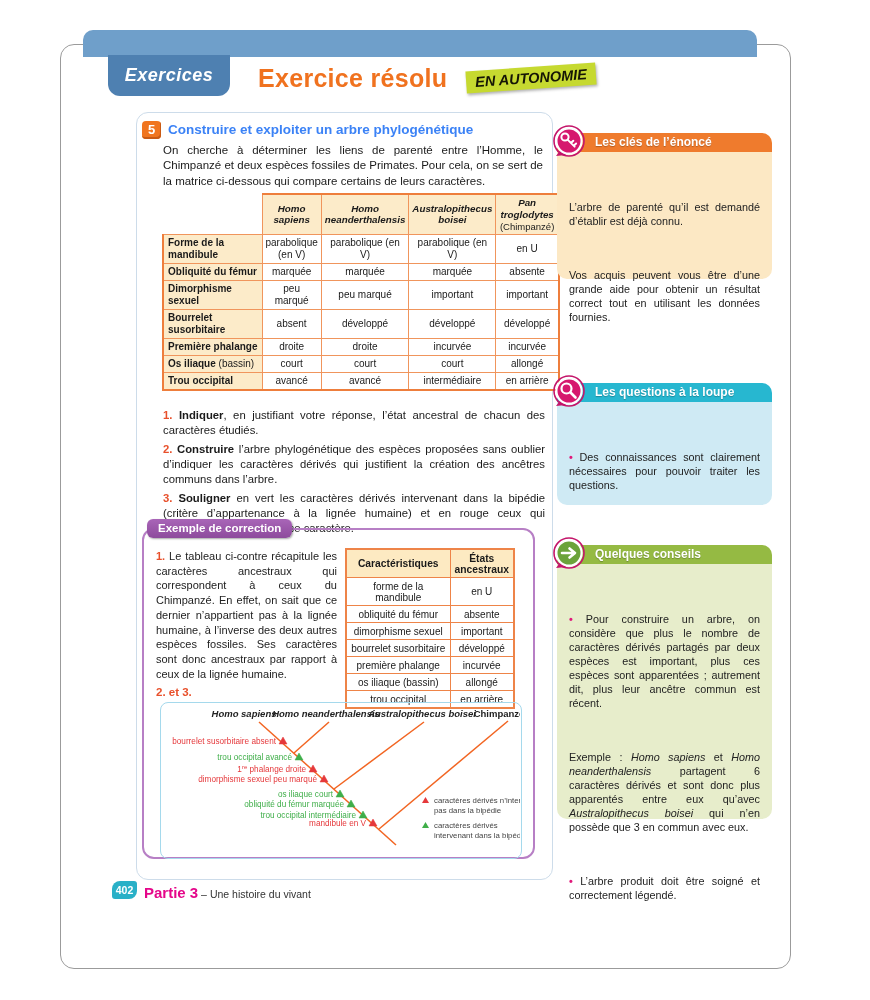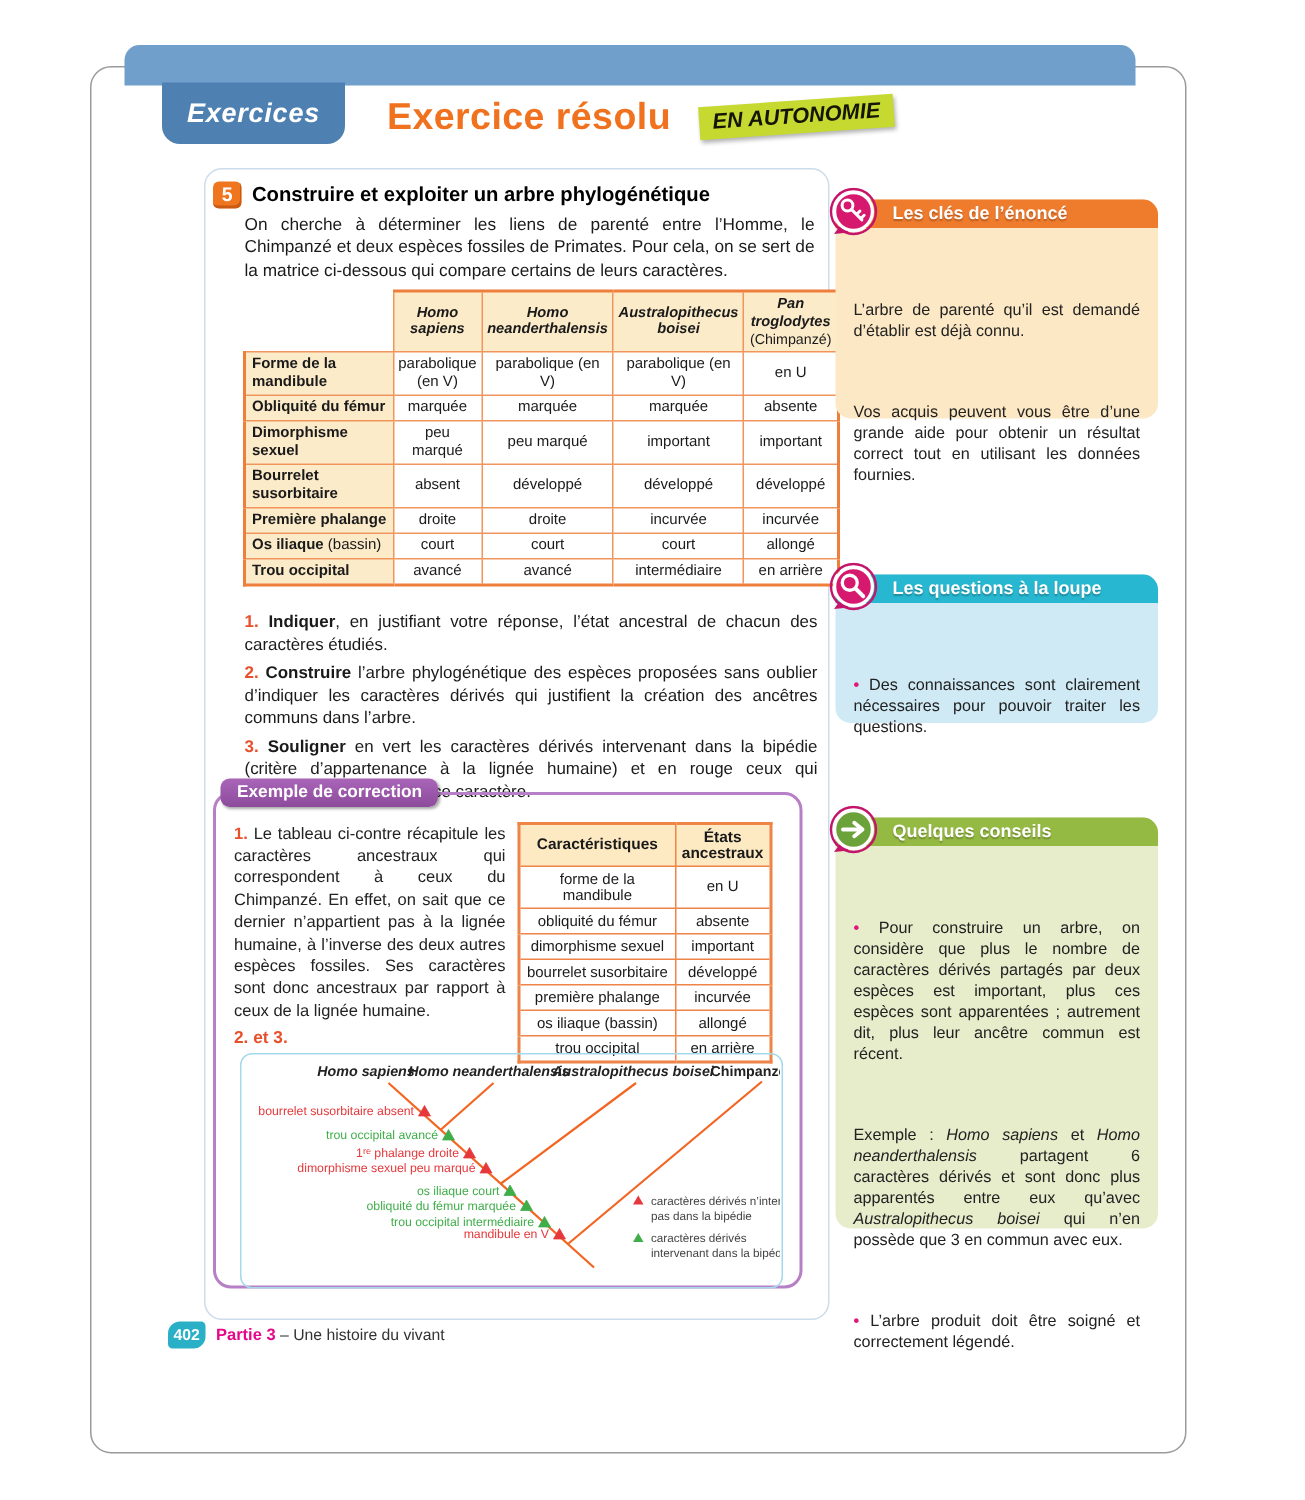--- a/index.html
+++ b/index.html
@@ -21,21 +21,21 @@
   .sticker { position:absolute; left:466px; top:67px; z-index:3; background:#c6d930;
     color:#151505; font-weight:bold; font-style:italic; font-size:14.5px;
     padding:3px 9px; transform:rotate(-4deg); box-shadow:1px 2px 3px rgba(0,0,0,.3); }
 
   .exercise-box { position:absolute; left:136px; top:112px; width:417px; height:768px;
     border:1.5px solid #cddcea; border-radius:12px; }
   .ex-num { position:absolute; left:142px; top:121px; width:19px; height:18px;
     background:#f0751f; border-radius:4px; color:#fff; font-weight:bold; font-size:13px;
     text-align:center; line-height:18px; box-shadow:inset -1px -2px 0 #c85a14; }
   .ex-title { position:absolute; left:168px; top:122px; font-size:13.5px;
-    font-weight:bold; color:#000000; }
+    font-weight:bold; color:#3b82f6; }
   .intro { position:absolute; left:163px; top:143px; width:380px; font-size:11.5px;
     line-height:1.33; text-align:justify; }
 
   table { border-collapse:collapse; }
   .matrix { position:absolute; left:162px; top:193px; }
   .matrix th, .matrix td { border:1px solid #f0955c; padding:2px 3px;
     text-align:center; vertical-align:middle; }
   .matrix thead th { border-top-width:2px; border-top-color:#ee7e3c; }
   .matrix th:last-child, .matrix td:last-child { border-right-width:2px; border-right-color:#ee7e3c; }
   .matrix td:first-child { border-left-width:2px; border-left-color:#ee7e3c; }
@@ -71,33 +71,33 @@
   .cw1{width:104px;} .cw2{width:64px;}
   .answer23 { position:absolute; left:156px; top:686px; color:#e8502b;
     font-weight:bold; font-size:11.5px; }
   .tree-box { position:absolute; left:160px; top:702px; width:362px; height:157px;
     border:1.5px solid #a5d9ec; border-radius:8px; overflow:hidden; }
 
   .page-badge { position:absolute; left:112px; top:881px; width:25px; height:18px;
     background:#29b0c7; color:#fff; font-weight:bold; font-size:10.5px;
     text-align:center; line-height:18px; border-radius:8px 3px 8px 3px; }
   .footer-text { position:absolute; left:144px; top:884px; font-size:10.5px; color:#333; }
-  .footer-text .part { color:#e5068a; font-weight:bold; font-size:11px; }
+  .footer-text .part { color:#e5068a; font-weight:bold; font-size:15px; }
 
   .sidebox { position:absolute; left:557px; width:215px; border-radius:10px; }
   .sidebox .hdr { height:19px; border-radius:10px 10px 0 0; color:#fff; font-weight:bold;
     font-size:12px; line-height:19px; padding-left:38px; white-space:nowrap;
     text-shadow:0 1px 1px rgba(0,0,0,.25); }
   .sidebox .body { padding:8px 12px 6px; font-size:10.8px; line-height:1.3;
     text-align:justify; color:#222; }
   .sidebox .body p { margin-bottom:8px;margin-top:40px; }
   .sidebox .icon { position:absolute; left:-5px; top:-8px; width:34px; height:34px; }
   #sbox0 { top:133px; height:146px; background:#fce8c4; }
   #sbox0 .hdr { background:#ef7b2d; }
-  #sbox1 { top:383px; height:99px; background:#cfeaf4; }
+  #sbox1 { top:383px; height:122px; background:#cfeaf4; }
   #sbox1 .hdr { background:#27b7d0; }
   #sbox2 { top:545px; height:274px; background:#e7edcb; }
   #sbox2 .hdr { background:#95ba43; }
 </style>
 </head>
 <body>
 
 <div class="page"></div>
 <div class="topbar"></div>
 <div class="tab">Exercices</div>

